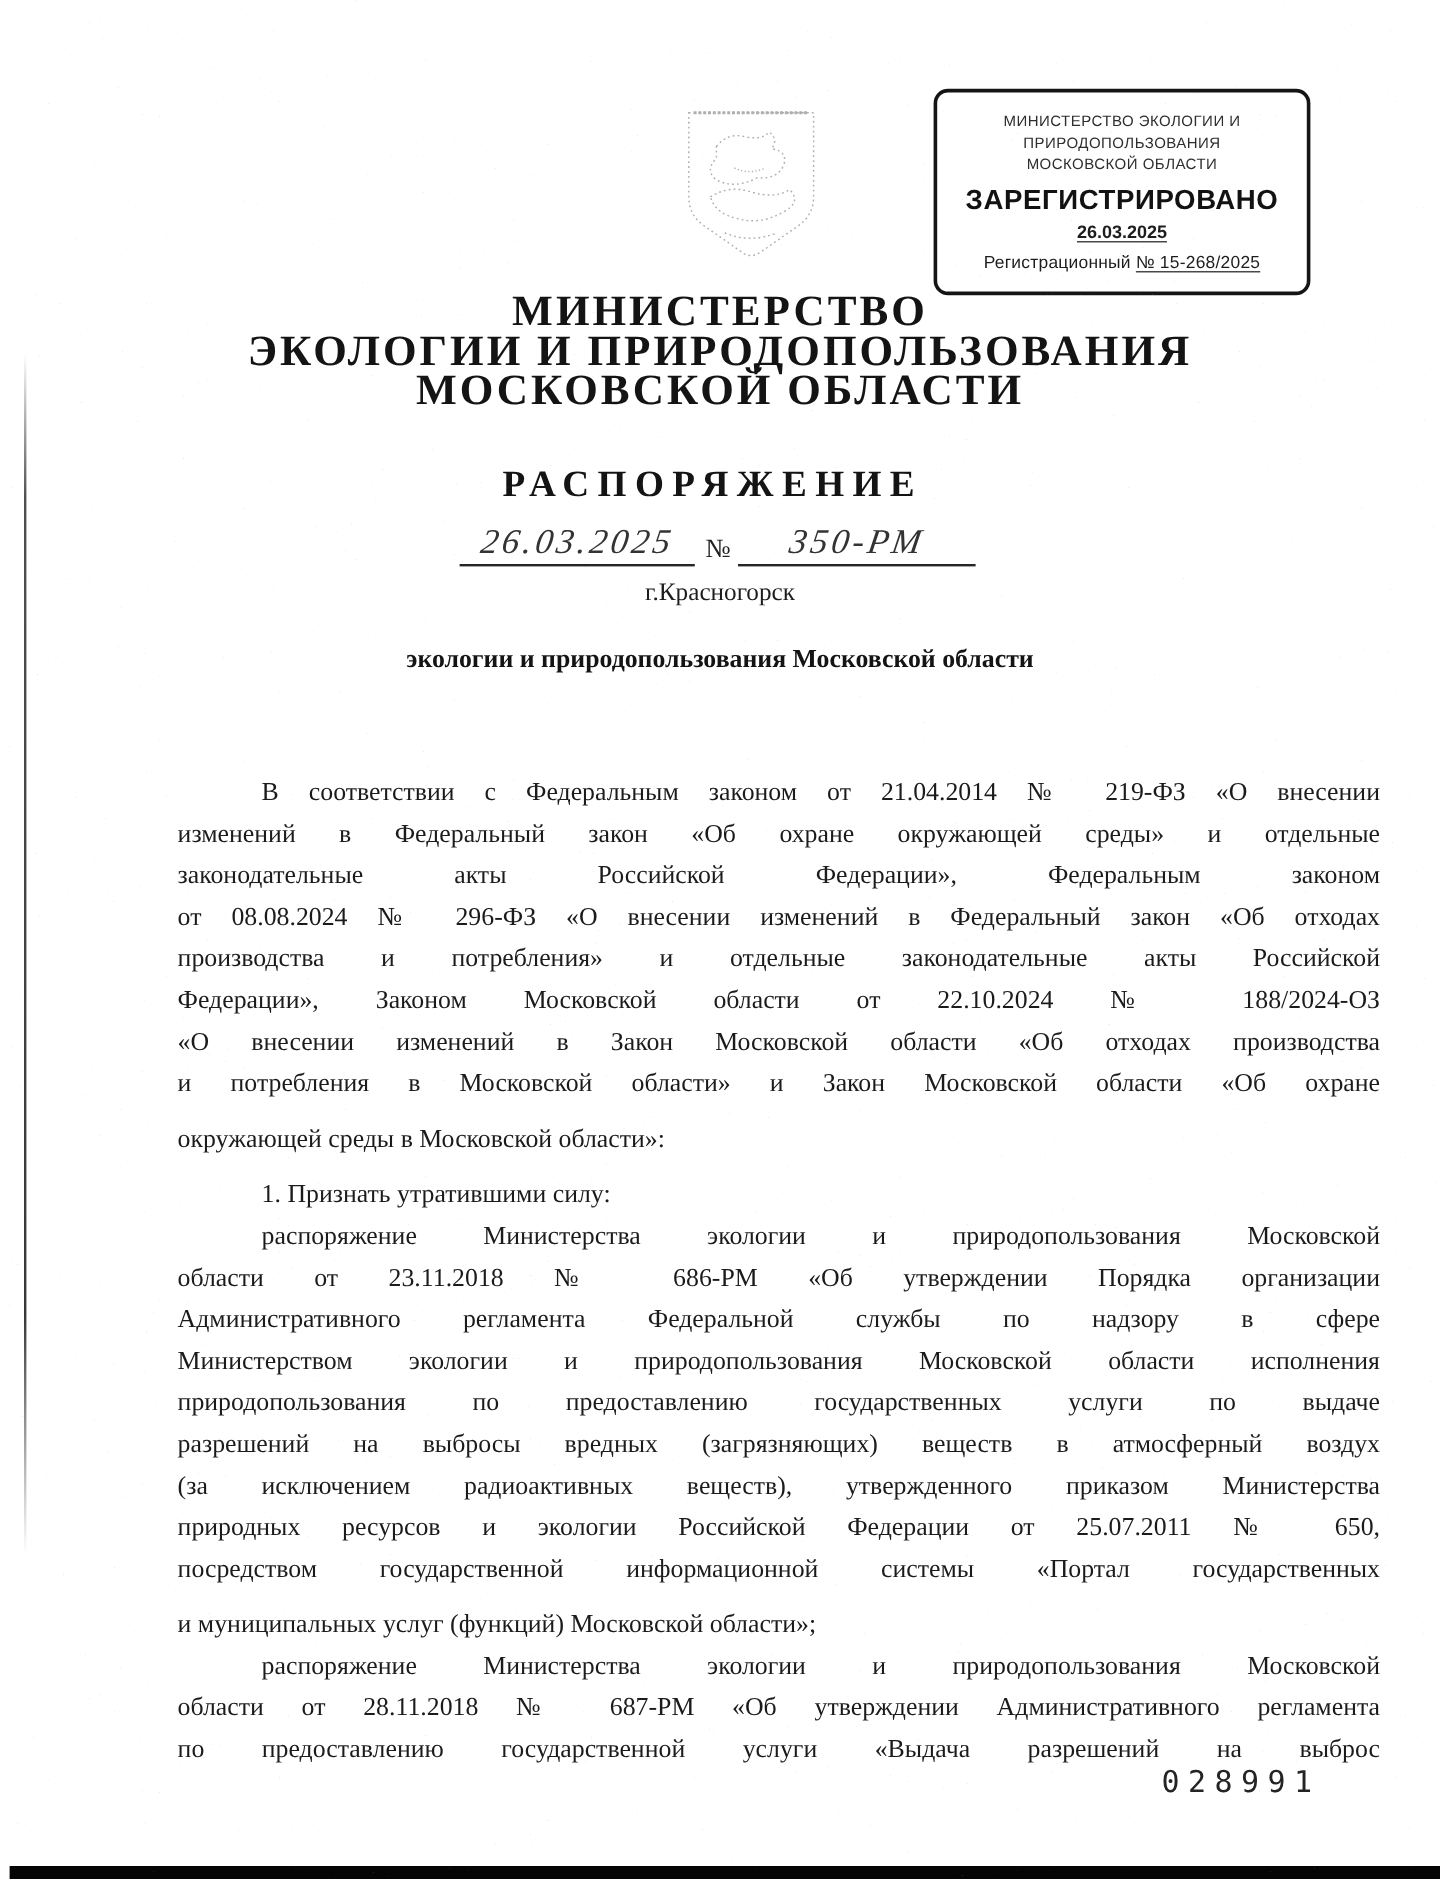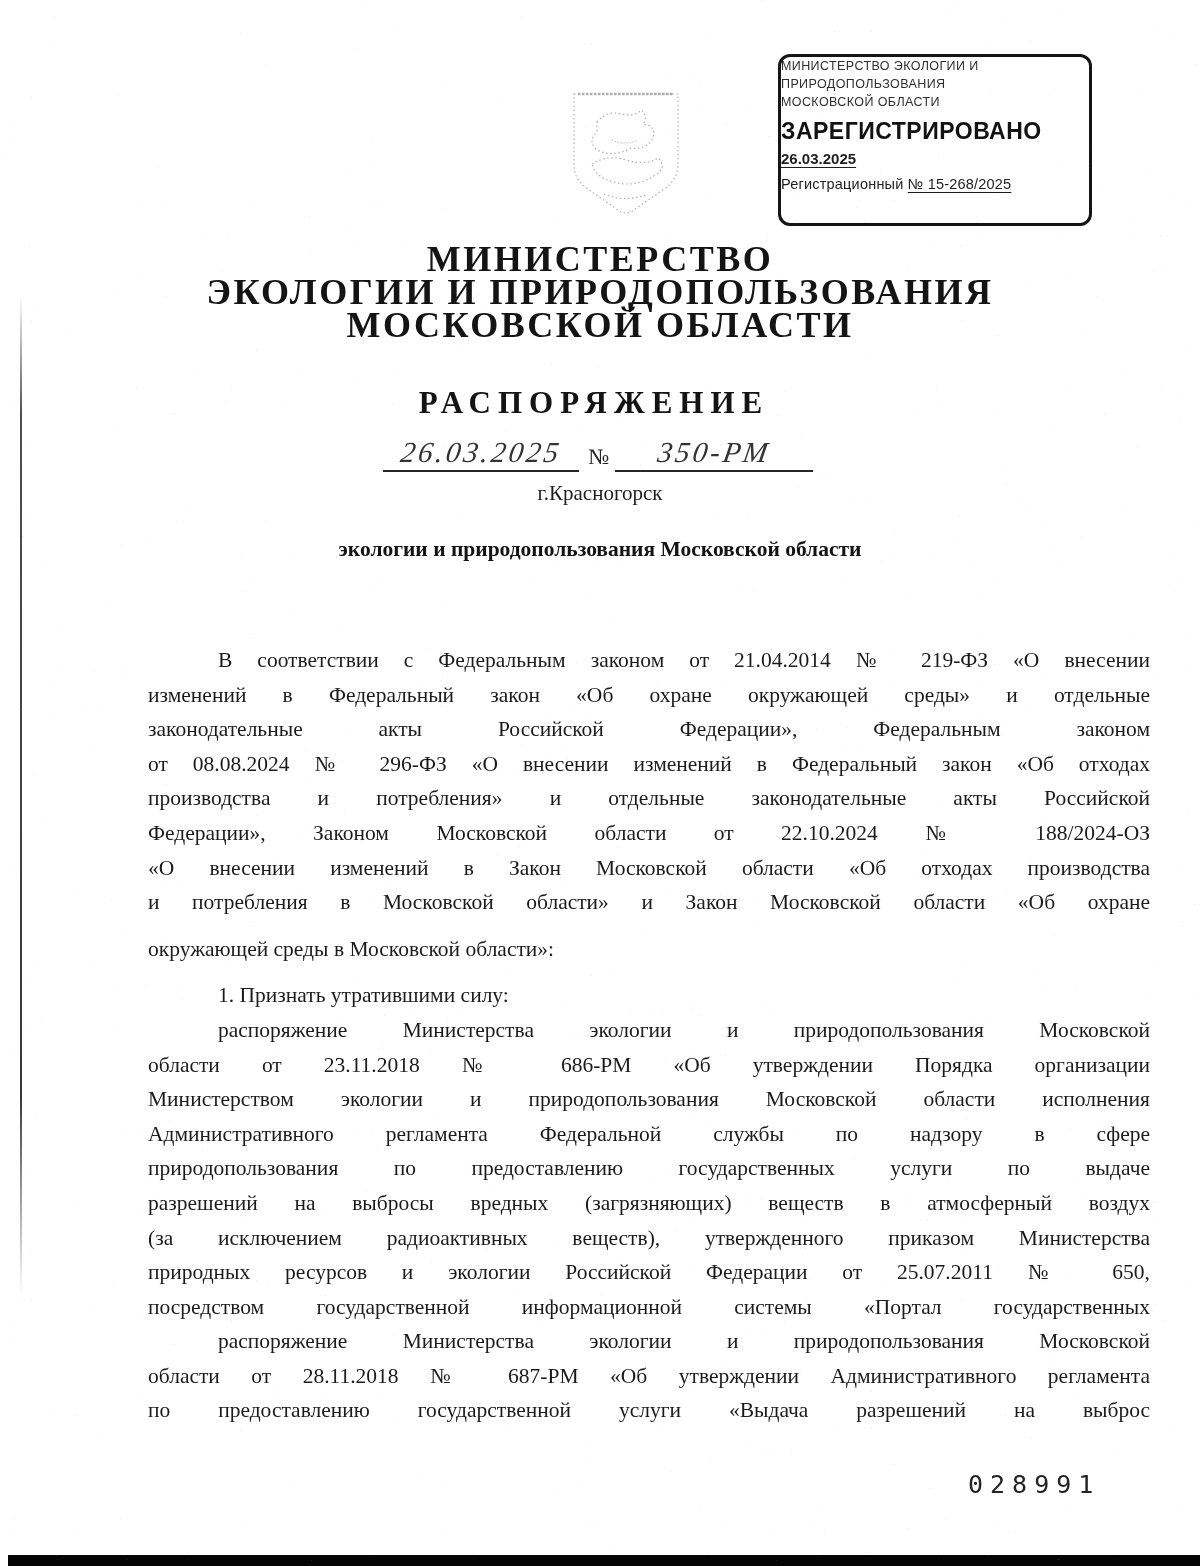--- a/index.html
+++ b/index.html
@@ -12,24 +12,24 @@
   
   .scan-vline{position:absolute;left:20px;top:295px;width:2px;height:1000px;z-index:5;
     background:linear-gradient(to bottom,rgba(0,0,0,0),rgba(20,20,20,.75) 12%,rgba(20,20,20,.85) 80%,rgba(0,0,0,0));}
   .scan-bottom-bar{position:absolute;left:8px;right:0;bottom:0;height:11px;background:#050505;z-index:5;}
 
   
   .coat{position:absolute;left:552px;top:84px;width:148px;height:142px;z-index:1;}
 
   
   .stamp{
-    position:absolute;left:778px;top:54px;width:314px;height:172px;z-index:2;
+    position:absolute;left:778px;top:74px;width:314px;height:172px;z-index:2;
     border:3px solid #151515;border-radius:12px;box-sizing:border-box;
-    font-family:"Liberation Sans","DejaVu Sans",sans-serif;
-    color:#1d1d1d;
+    font-family:"Liberation Sans","DejaVu Sans",sans-serif;text-align:center;
+    padding-top:15px;color:#1d1d1d;
   }
   .stamp-org{font-size:12.5px;line-height:18px;letter-spacing:.4px;color:#2e2e2e;font-weight:500;}
   .stamp-status{font-size:23px;font-weight:800;letter-spacing:.5px;margin-top:7px;color:#121212;}
   .stamp-date{font-size:15px;margin-top:5px;text-decoration:underline;text-underline-offset:3px;font-weight:600;}
   .stamp-reg{font-size:14.5px;margin-top:9px;letter-spacing:.2px;}
   .stamp-reg .u{text-decoration:underline;text-underline-offset:3px;}
 
   
   .letterhead{position:absolute;left:0;right:0;top:243px;text-align:center;
     font-weight:bold;font-size:36px;line-height:33px;letter-spacing:2.5px;color:#141414;z-index:2;}
@@ -139,27 +139,28 @@
     <div class="ln">производства и потребления» и отдельные законодательные акты Российской</div>
     <div class="ln">Федерации», Законом Московской области от 22.10.2024 № 188/2024-ОЗ</div>
     <div class="ln">«О внесении изменений в Закон Московской области «Об отходах производства</div>
     <div class="ln">и потребления в Московской области» и Закон Московской области «Об охране</div>
     <div class="lnl">окружающей среды в Московской области»:</div>
 
     <div class="lnl ind">1. Признать утратившими силу:</div>
 
     <div class="ln ind">распоряжение Министерства экологии и природопользования Московской</div>
     <div class="ln">области от 23.11.2018 № 686-РМ «Об утверждении Порядка организации</div>
+    <div class="ln">Административного регламента Федеральной службы по надзору в сфере</div>
     <div class="ln">Министерством экологии и природопользования Московской области исполнения</div>
-    <div class="ln">Административного регламента Федеральной службы по надзору в сфере</div>
     <div class="ln">природопользования по предоставлению государственных услуги по выдаче</div>
     <div class="ln">разрешений на выбросы вредных (загрязняющих) веществ в атмосферный воздух</div>
     <div class="ln">(за исключением радиоактивных веществ), утвержденного приказом Министерства</div>
     <div class="ln">природных ресурсов и экологии Российской Федерации от 25.07.2011 № 650,</div>
     <div class="ln">посредством государственной информационной системы «Портал государственных</div>
+    <div class="lnl">и муниципальных услуг (функций) Московской области»;</div>
 
     <div class="ln ind">распоряжение Министерства экологии и природопользования Московской</div>
     <div class="ln">области от 28.11.2018 № 687-РМ «Об утверждении Административного регламента</div>
     <div class="ln">по предоставлению государственной услуги «Выдача разрешений на выброс</div>
   </div>
 
   <div class="doccode">028991</div>
 
 </div>
 

